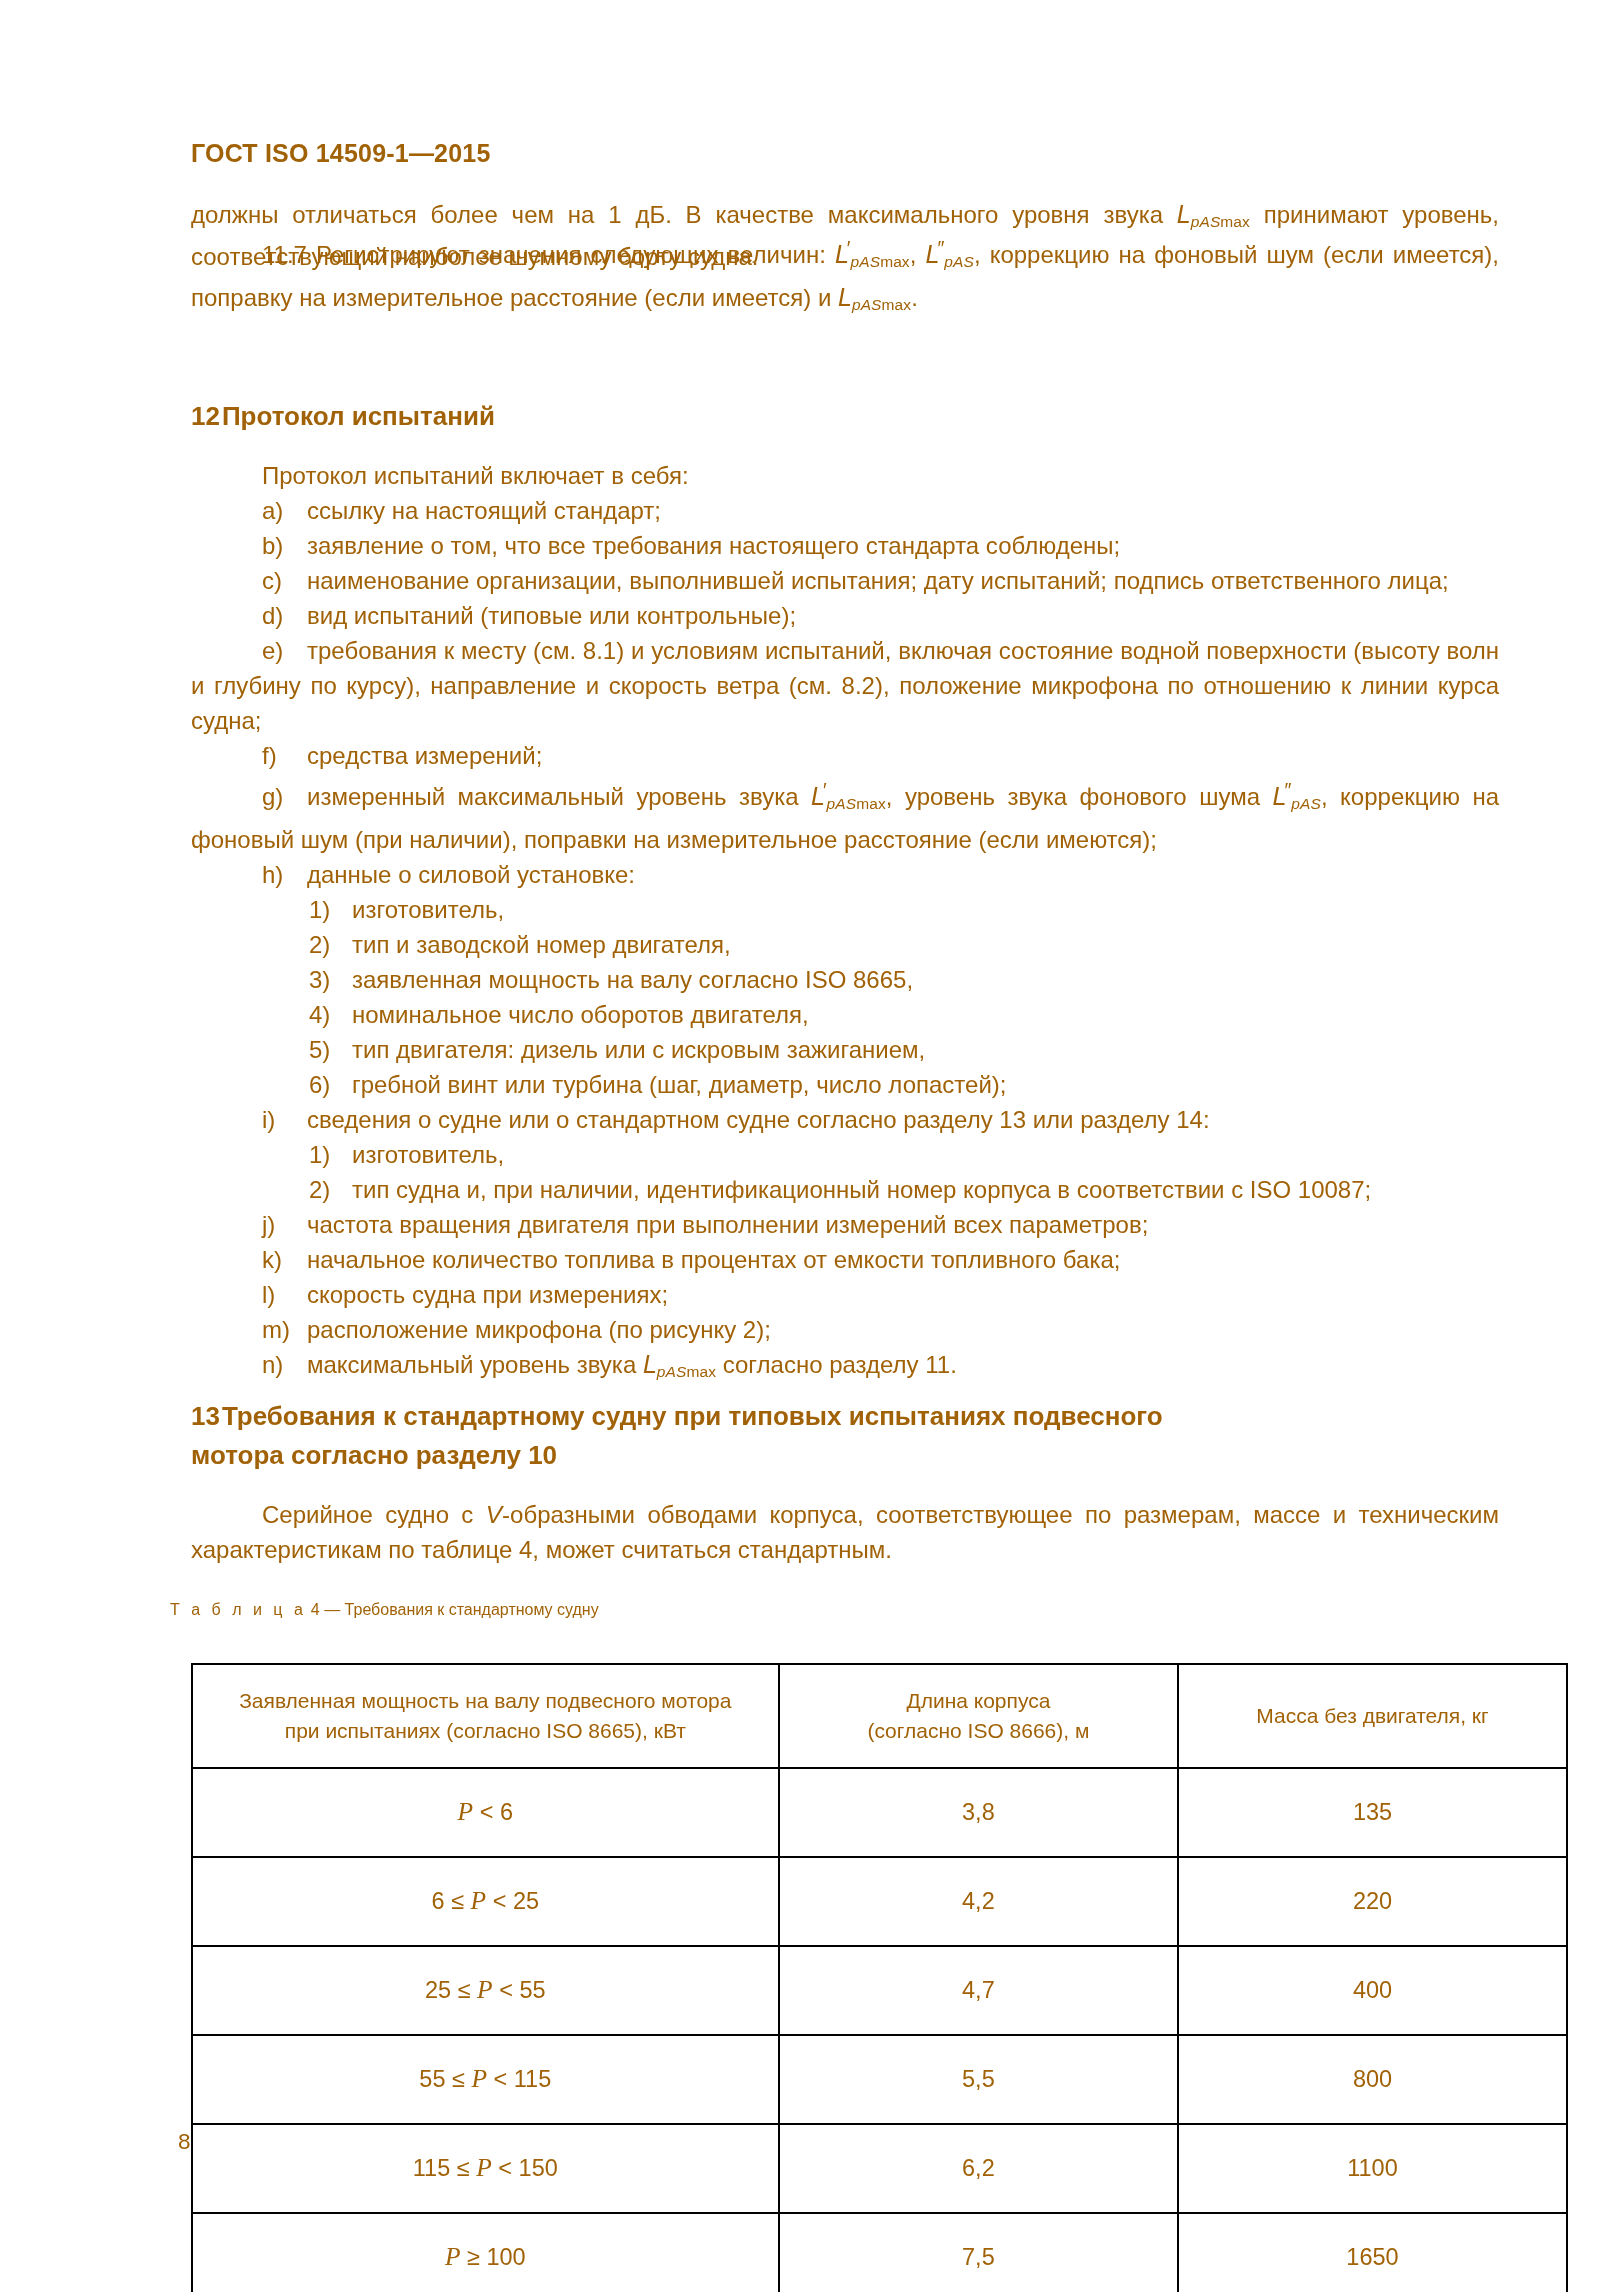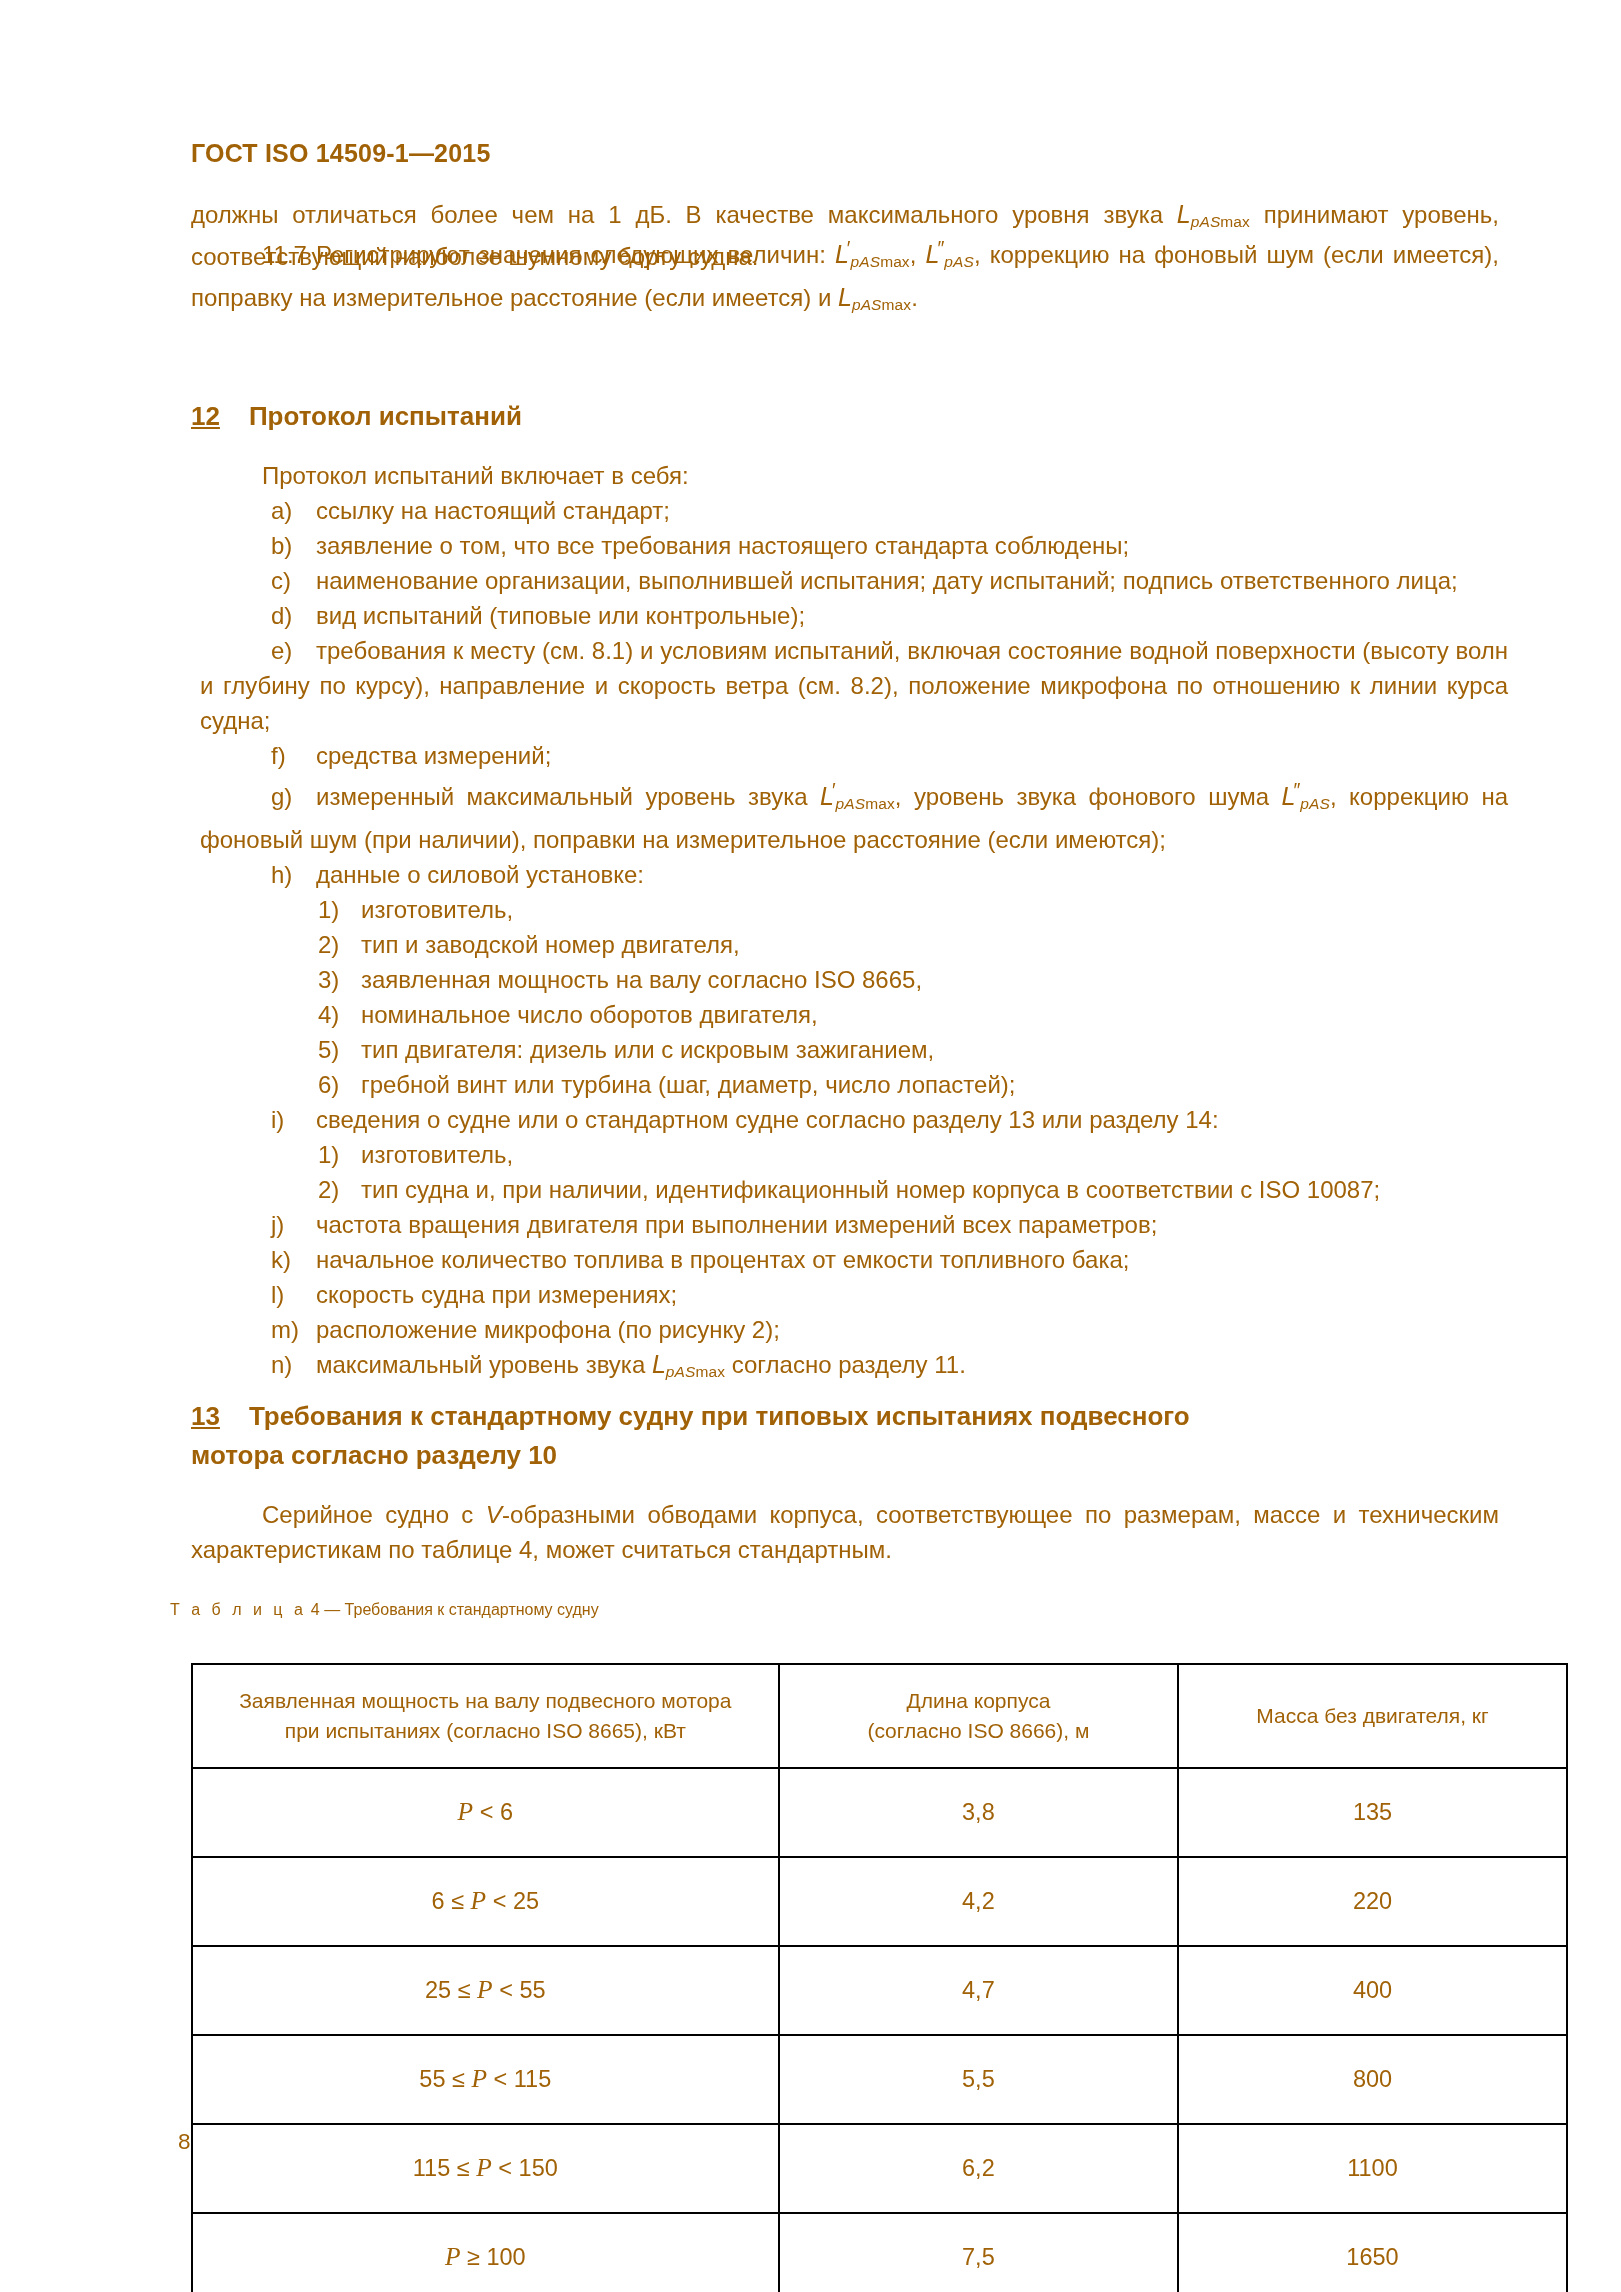--- a/index.html
+++ b/index.html
@@ -50,32 +50,30 @@
   
   .sec-heading {
     position: absolute;
     left: 191px;
     width: 1308px;
     font-size: 26px;
     font-weight: bold;
     line-height: 39px;
   }
   .sec-heading .num {
-    margin-right: 29px;
-    text-decoration: underline;
+    margin-right: 2px;
   }
 
   
   .list {
     position: absolute;
     left: 191px;
     width: 1308px;
     font-size: 24px;
     line-height: 35px;
-    margin-left: 9px;
   }
 
   
   .li-flow {
     text-align: justify;
     text-justify: inter-word;
     margin: 0;
     padding-left: 0;
   }
   .li-flow > .lead {

